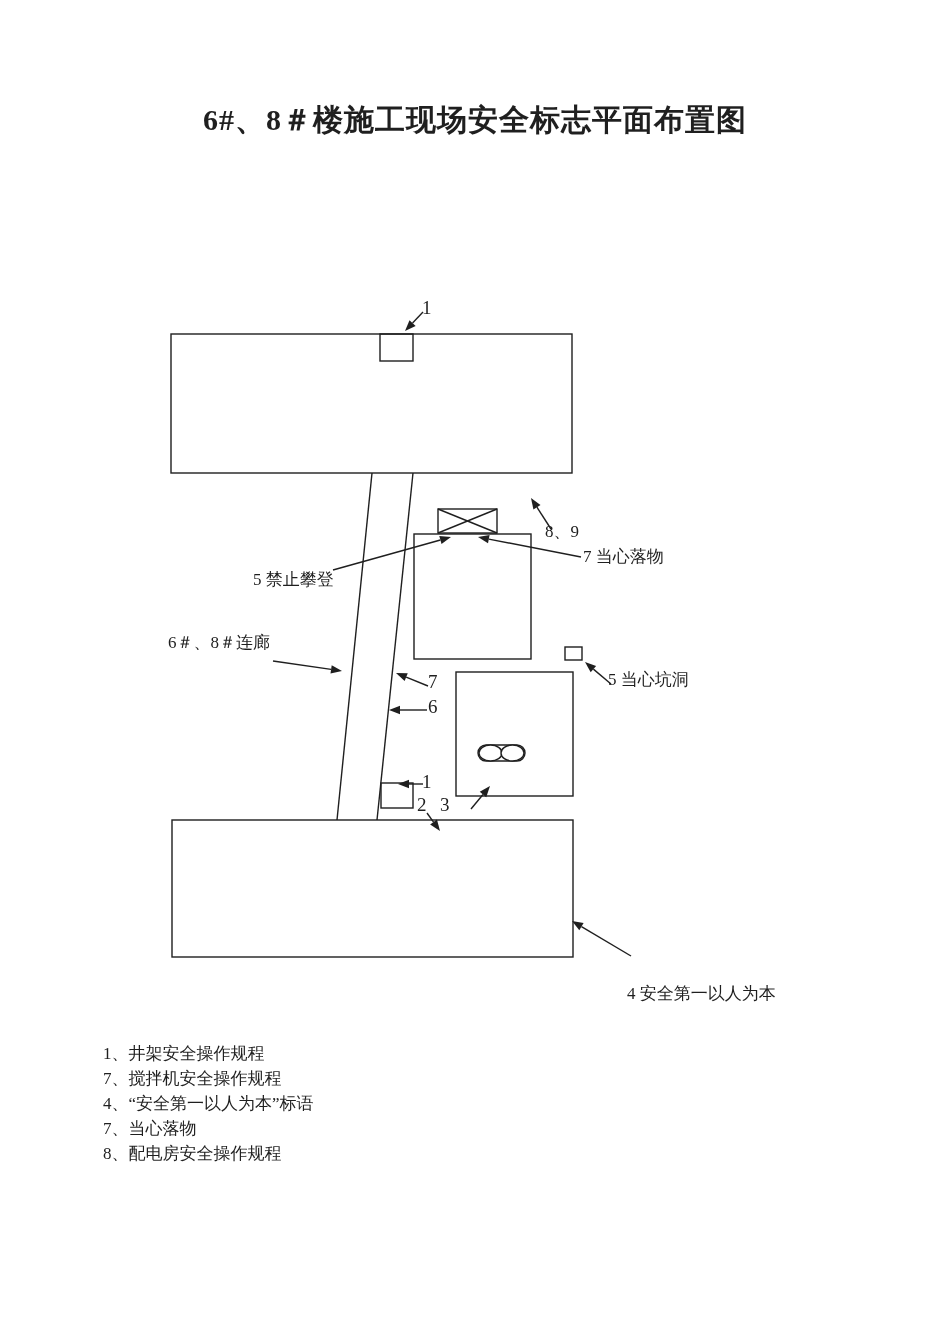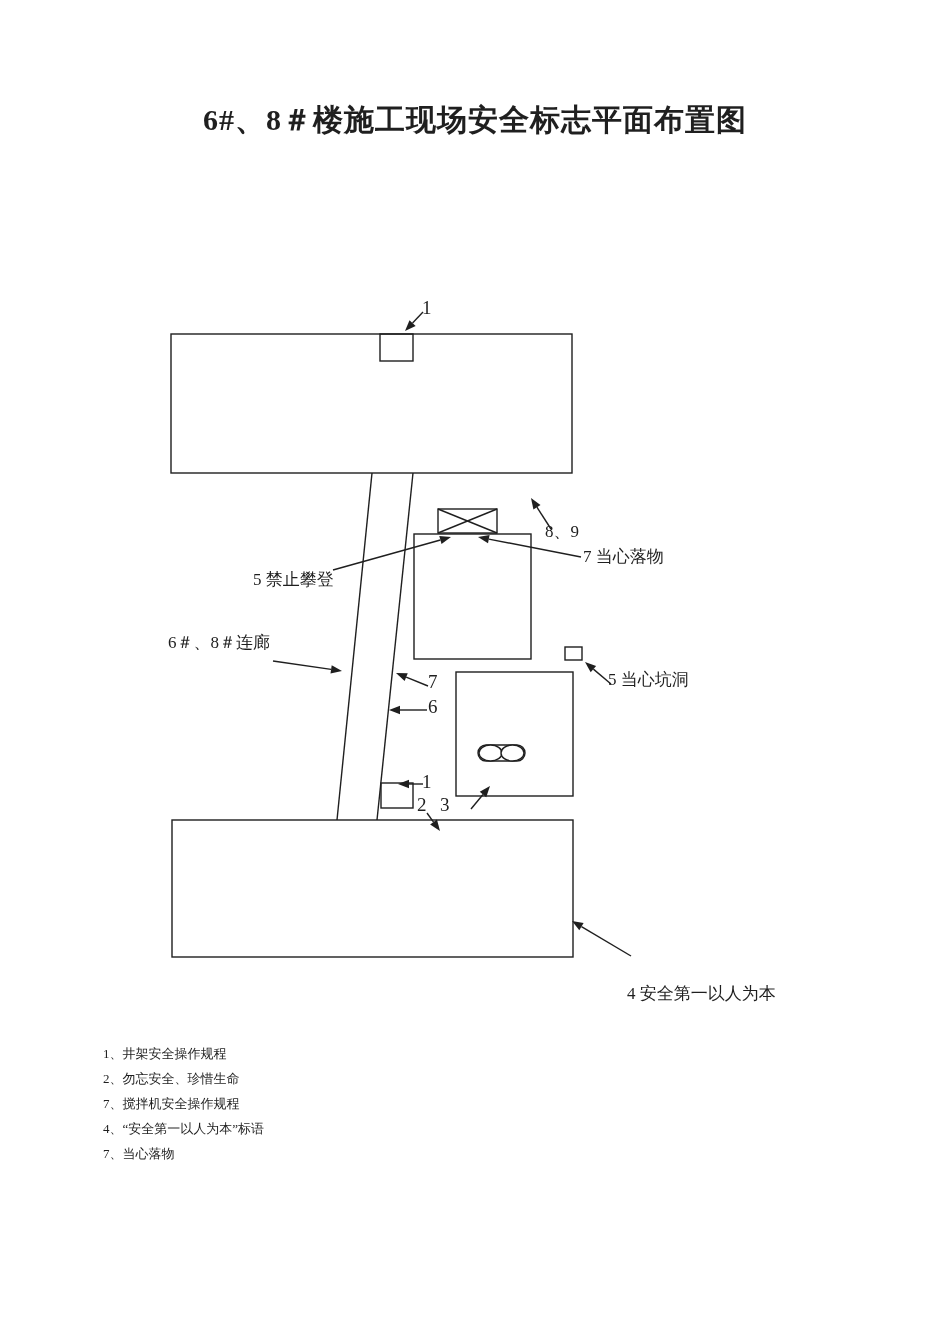--- a/index.html
+++ b/index.html
@@ -28,21 +28,21 @@
   .lbl{
     position:absolute;
     font-size:17px;
     line-height:20px;
     white-space:nowrap;
   }
   .num{font-size:19px;}
   .legend{
     position:absolute;
     left:103px;top:1041px;
-    font-size:13px;
+    font-size:17px;
   }
   .legend div{
     line-height:25px;
     white-space:nowrap;
   }
 </style>
 </head>
 <body>
 
 <div class="page">
@@ -115,19 +115,19 @@
   <div class="lbl" style="left:608px;top:670px;">5 当心坑洞</div>
   <div class="lbl num" style="left:428px;top:672px;">7</div>
   <div class="lbl num" style="left:428px;top:697px;">6</div>
   <div class="lbl num" style="left:422px;top:772px;">1</div>
   <div class="lbl num" style="left:417px;top:795px;">2</div>
   <div class="lbl num" style="left:440px;top:795px;">3</div>
   <div class="lbl" style="left:627px;top:945px;margin-top:39px;">4 安全第一以人为本</div>
 
   <div class="legend">
     <div>1、井架安全操作规程</div>
-    <div>2、勿忘安全、珍惜生命</div>
     <div>7、搅拌机安全操作规程</div>
     <div>4、“安全第一以人为本”标语</div>
     <div>7、当心落物</div>
+    <div>8、配电房安全操作规程</div>
   </div>
 
 </div>
 
 </body></html>

